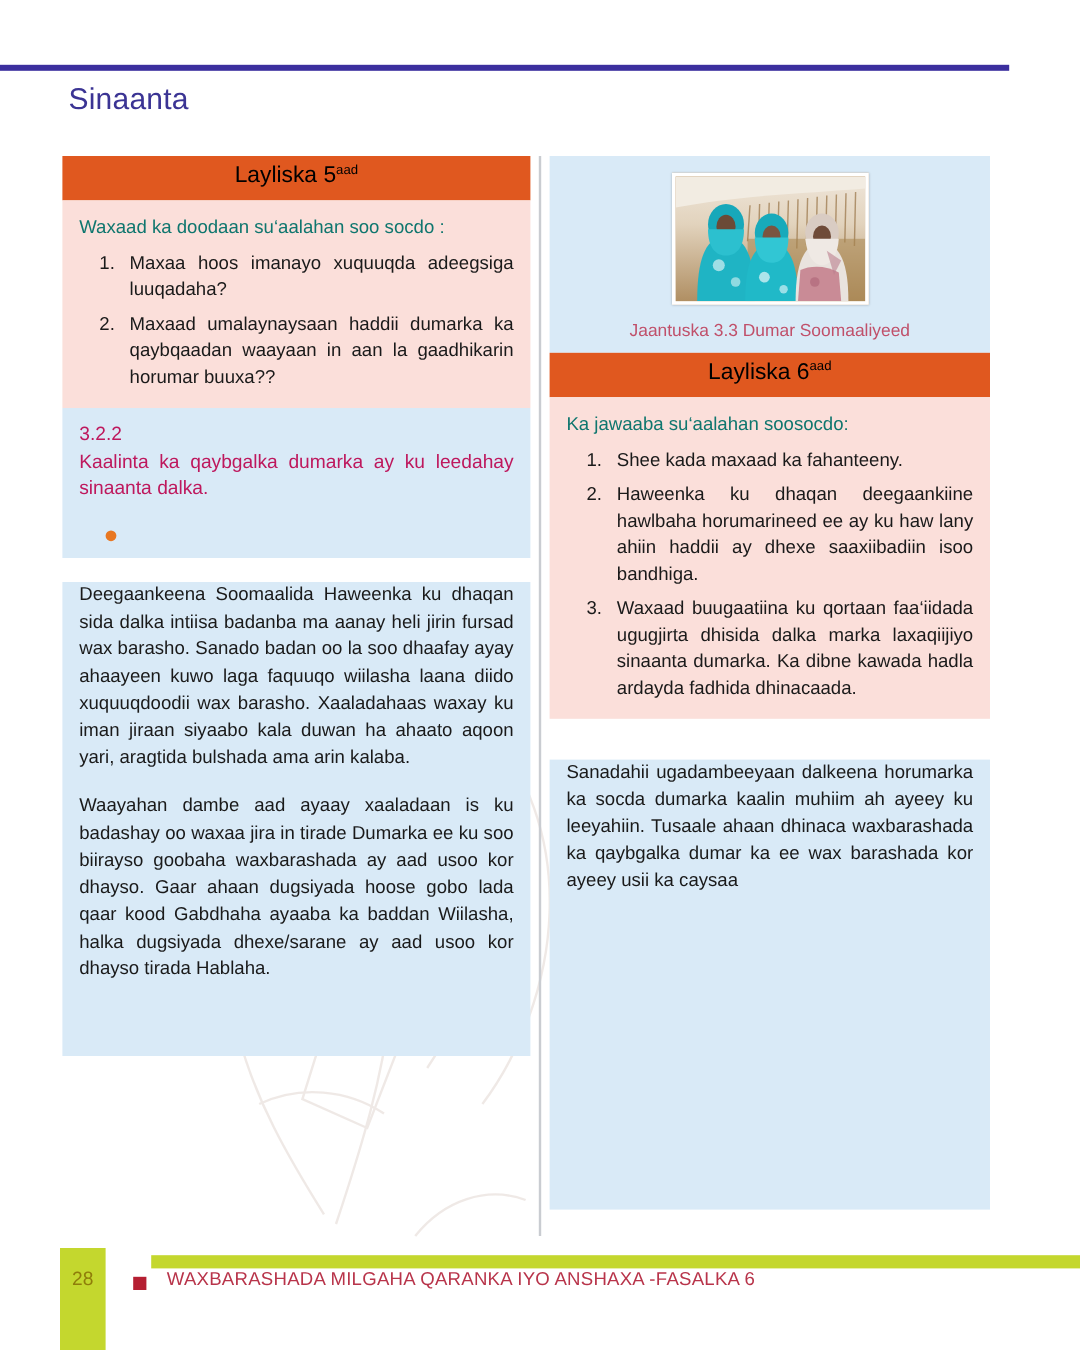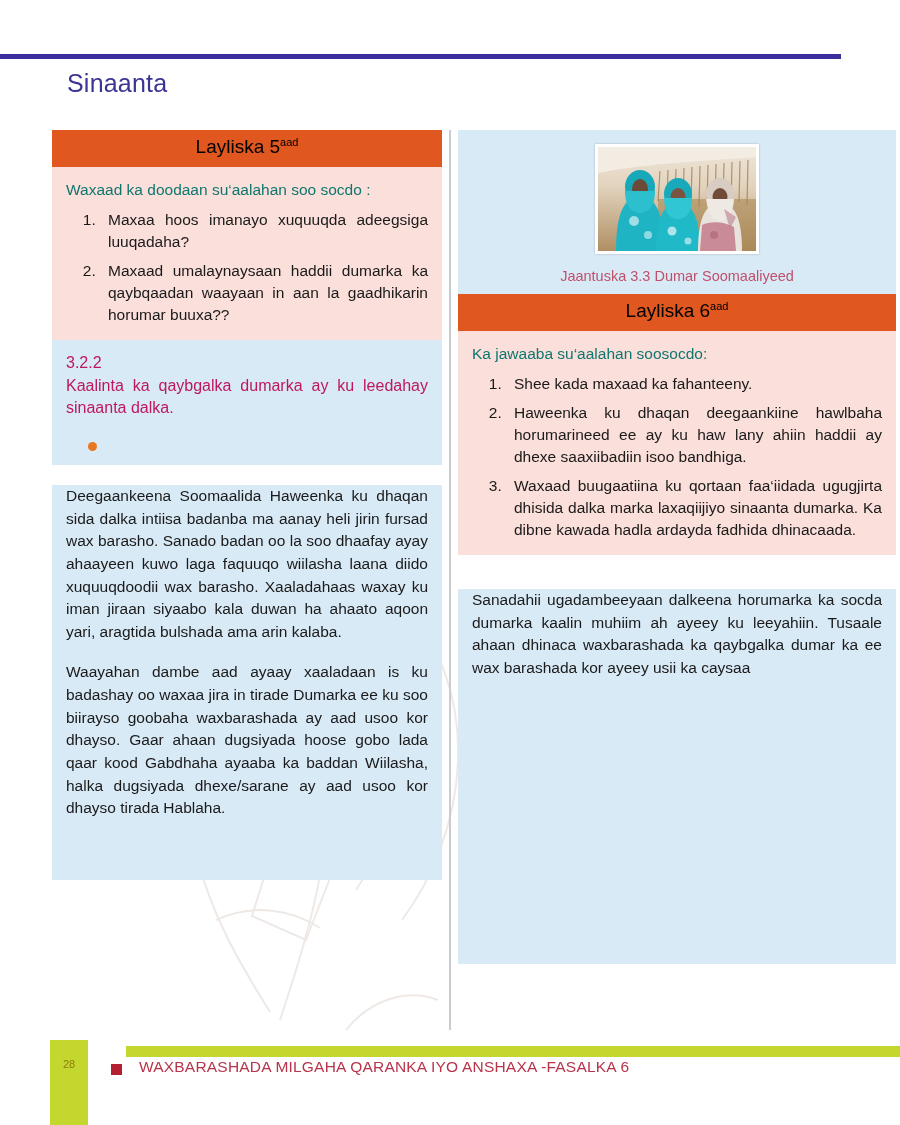--- a/index.html
+++ b/index.html
@@ -38,31 +38,30 @@
     height: 5px;
     background: #3b2f9e;
   }
   .page-title {
     position: absolute;
     left: 57px;
     top: 69px;
     font-size: 25px;
     color: #3b3494;
     letter-spacing: 0.2px;
-    margin-left: 10px;
   }
 
   
   .col {
     position: absolute;
     top: 130px;
     bottom: 95px;
   }
   .col-left  { left: 52px;  width: 390px; }
-  .col-right { left: 458px; width: 438px; }
+  .col-right { left: 458px; width: 367px; }
 
   .col-divider {
     position: absolute;
     left: 449px;
     top: 130px;
     height: 900px;
     width: 2px;
     background: #c9ccd1;
   }
 
@@ -206,21 +205,21 @@
     width: 38px;
     height: 85px;
     background: #c4d72e;
   }
   .pagenum {
     position: absolute;
     left: 50px;
     top: 1058px;
     width: 38px;
     text-align: center;
-    font-size: 11px;
+    font-size: 16px;
     color: #8f7d0a;
   }
   .footer-sq {
     position: absolute;
     left: 111px;
     top: 1064px;
     width: 11px;
     height: 11px;
     background: #b51f32;
   }

